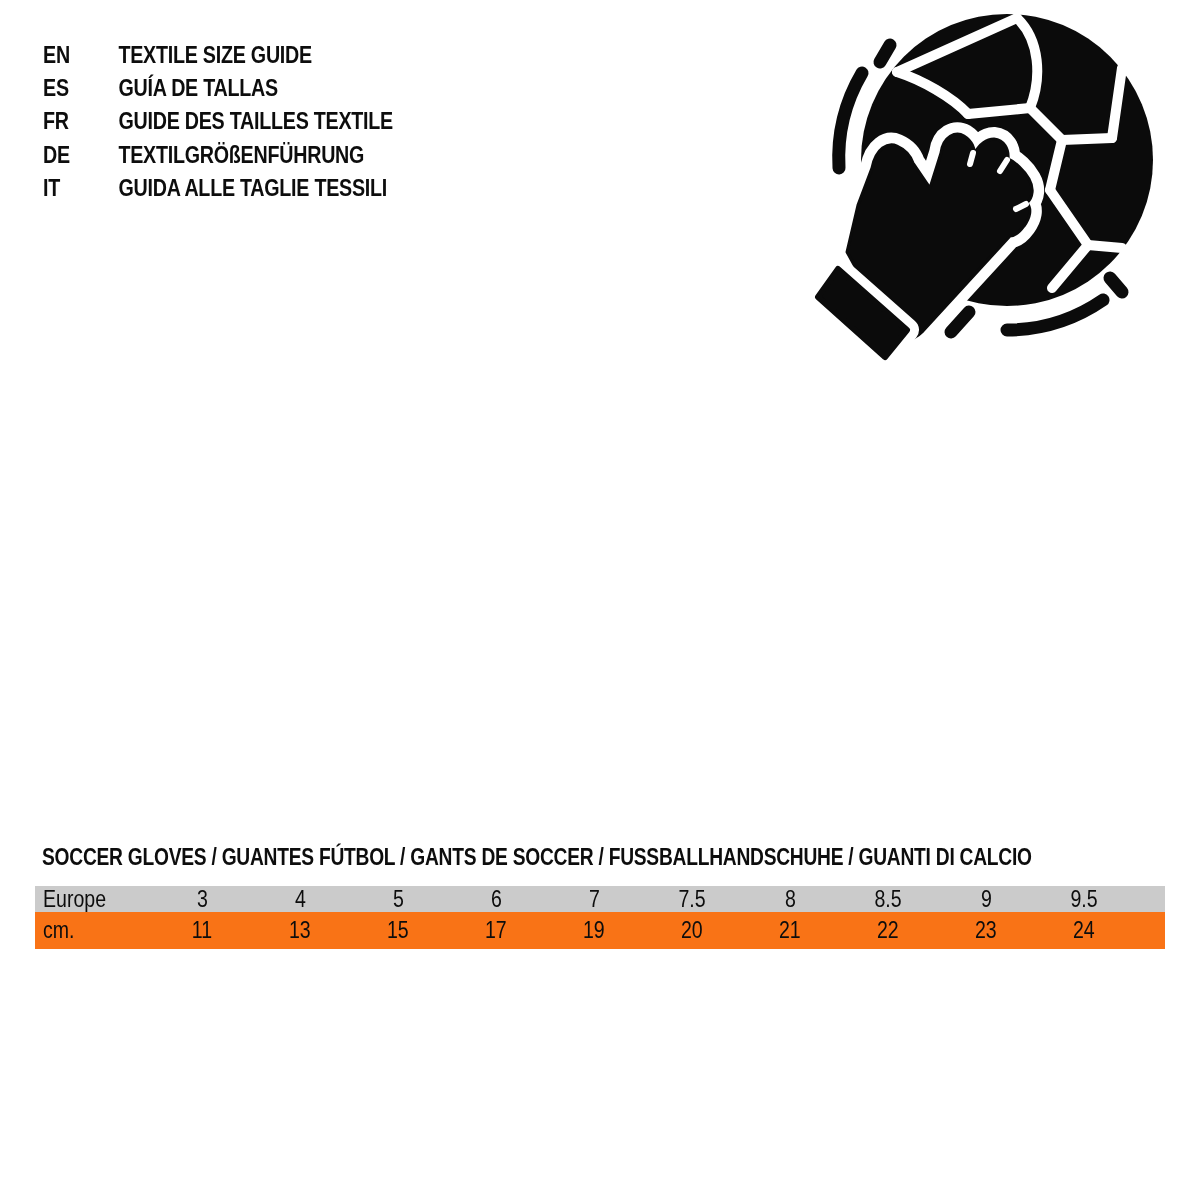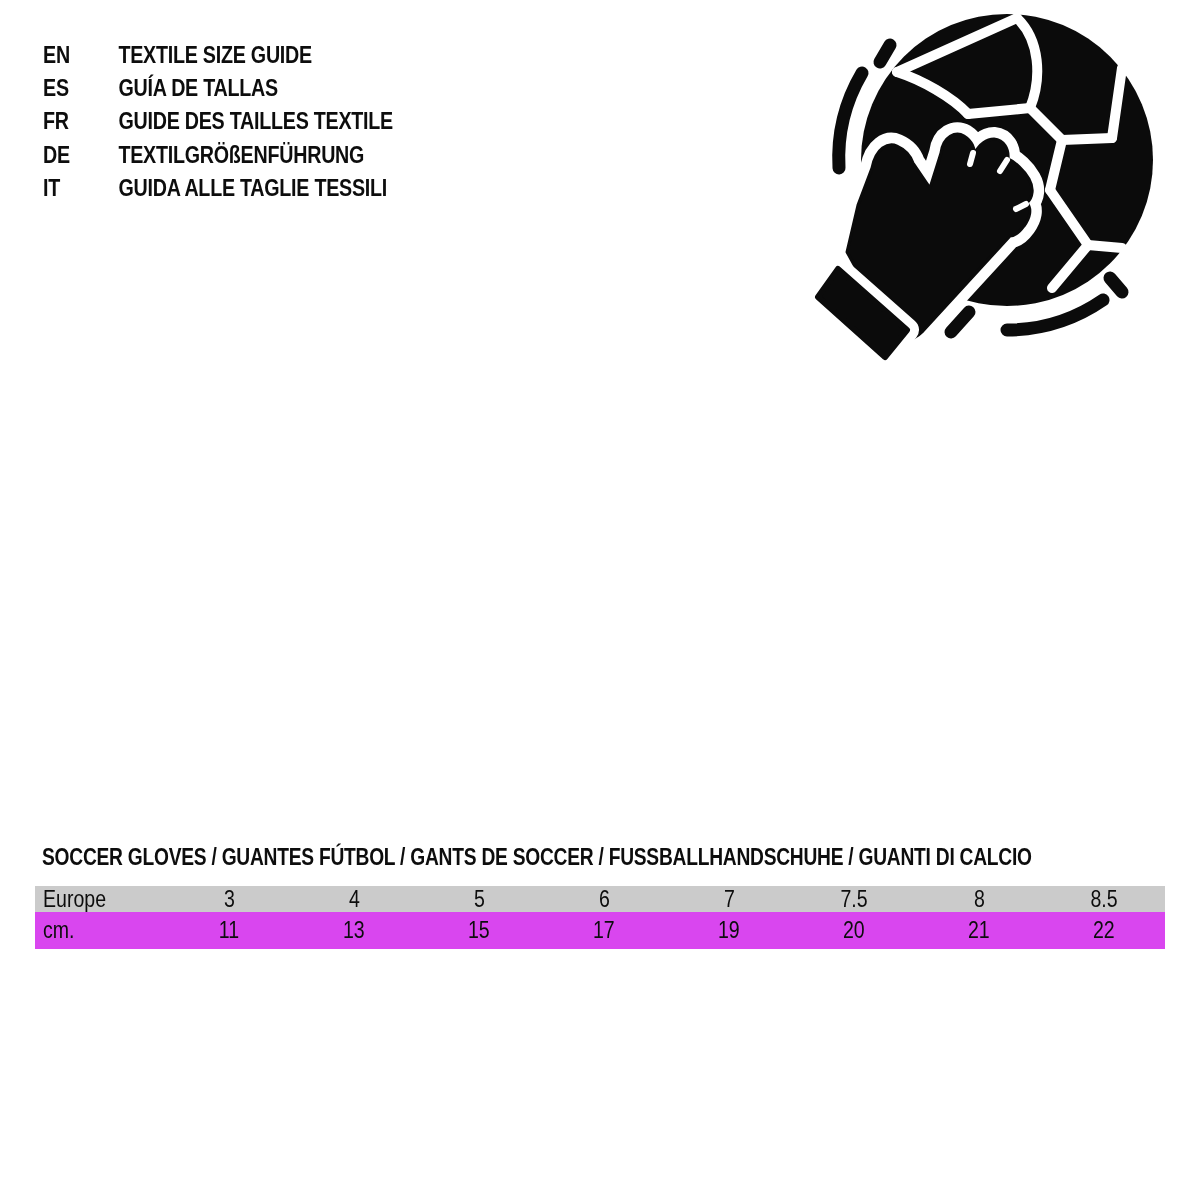--- a/index.html
+++ b/index.html
@@ -33,21 +33,21 @@
   .size-guide { position:absolute; left:0; top:845px; width:996px; }
   .size-guide-title {
     margin-left:42px;
     font-weight:700; font-size:24px; line-height:24px;
     letter-spacing:-0.3px;
     display:inline-block;
     transform:scaleX(0.80); transform-origin:0 50%;
     white-space:nowrap;
   }
   .size-table { margin-left:35px; margin-top:17px; width:1130px; }
-  .size-row { display:flex; align-items:center; font-size:23px;gap:27px; }
+  .size-row { display:flex; align-items:center; font-size:23px; }
   .size-row.row-0 { height:26px; }
   .size-row.row-1 { height:37px; }
   .cell-label { flex:0 0 118px; padding-left:8px; box-sizing:border-box; }
   .cell-value { flex:0 0 98px; text-align:center; }
   .cell-fill  { flex:1 1 auto; }
   .cond { display:inline-block; transform:scaleX(0.85); white-space:nowrap; }
   .cell-label .cond { transform-origin:0 50%; }
   .cell-value .cond { transform-origin:50% 50%; }
 </style>
 </head>
@@ -136,21 +136,21 @@
         <div class="cell-value"><span class="cond">5</span></div>
         <div class="cell-value"><span class="cond">6</span></div>
         <div class="cell-value"><span class="cond">7</span></div>
         <div class="cell-value"><span class="cond">7.5</span></div>
         <div class="cell-value"><span class="cond">8</span></div>
         <div class="cell-value"><span class="cond">8.5</span></div>
         <div class="cell-value"><span class="cond">9</span></div>
         <div class="cell-value"><span class="cond">9.5</span></div>
         <div class="cell-fill"></div>
       </div>
-      <div class="size-row row-1" style="background: #d946ef;">
+      <div class="size-row row-1" style="background: #f97316;">
         <div class="cell-label"><span class="cond">cm.</span></div>
         <div class="cell-value"><span class="cond">11</span></div>
         <div class="cell-value"><span class="cond">13</span></div>
         <div class="cell-value"><span class="cond">15</span></div>
         <div class="cell-value"><span class="cond">17</span></div>
         <div class="cell-value"><span class="cond">19</span></div>
         <div class="cell-value"><span class="cond">20</span></div>
         <div class="cell-value"><span class="cond">21</span></div>
         <div class="cell-value"><span class="cond">22</span></div>
         <div class="cell-value"><span class="cond">23</span></div>

